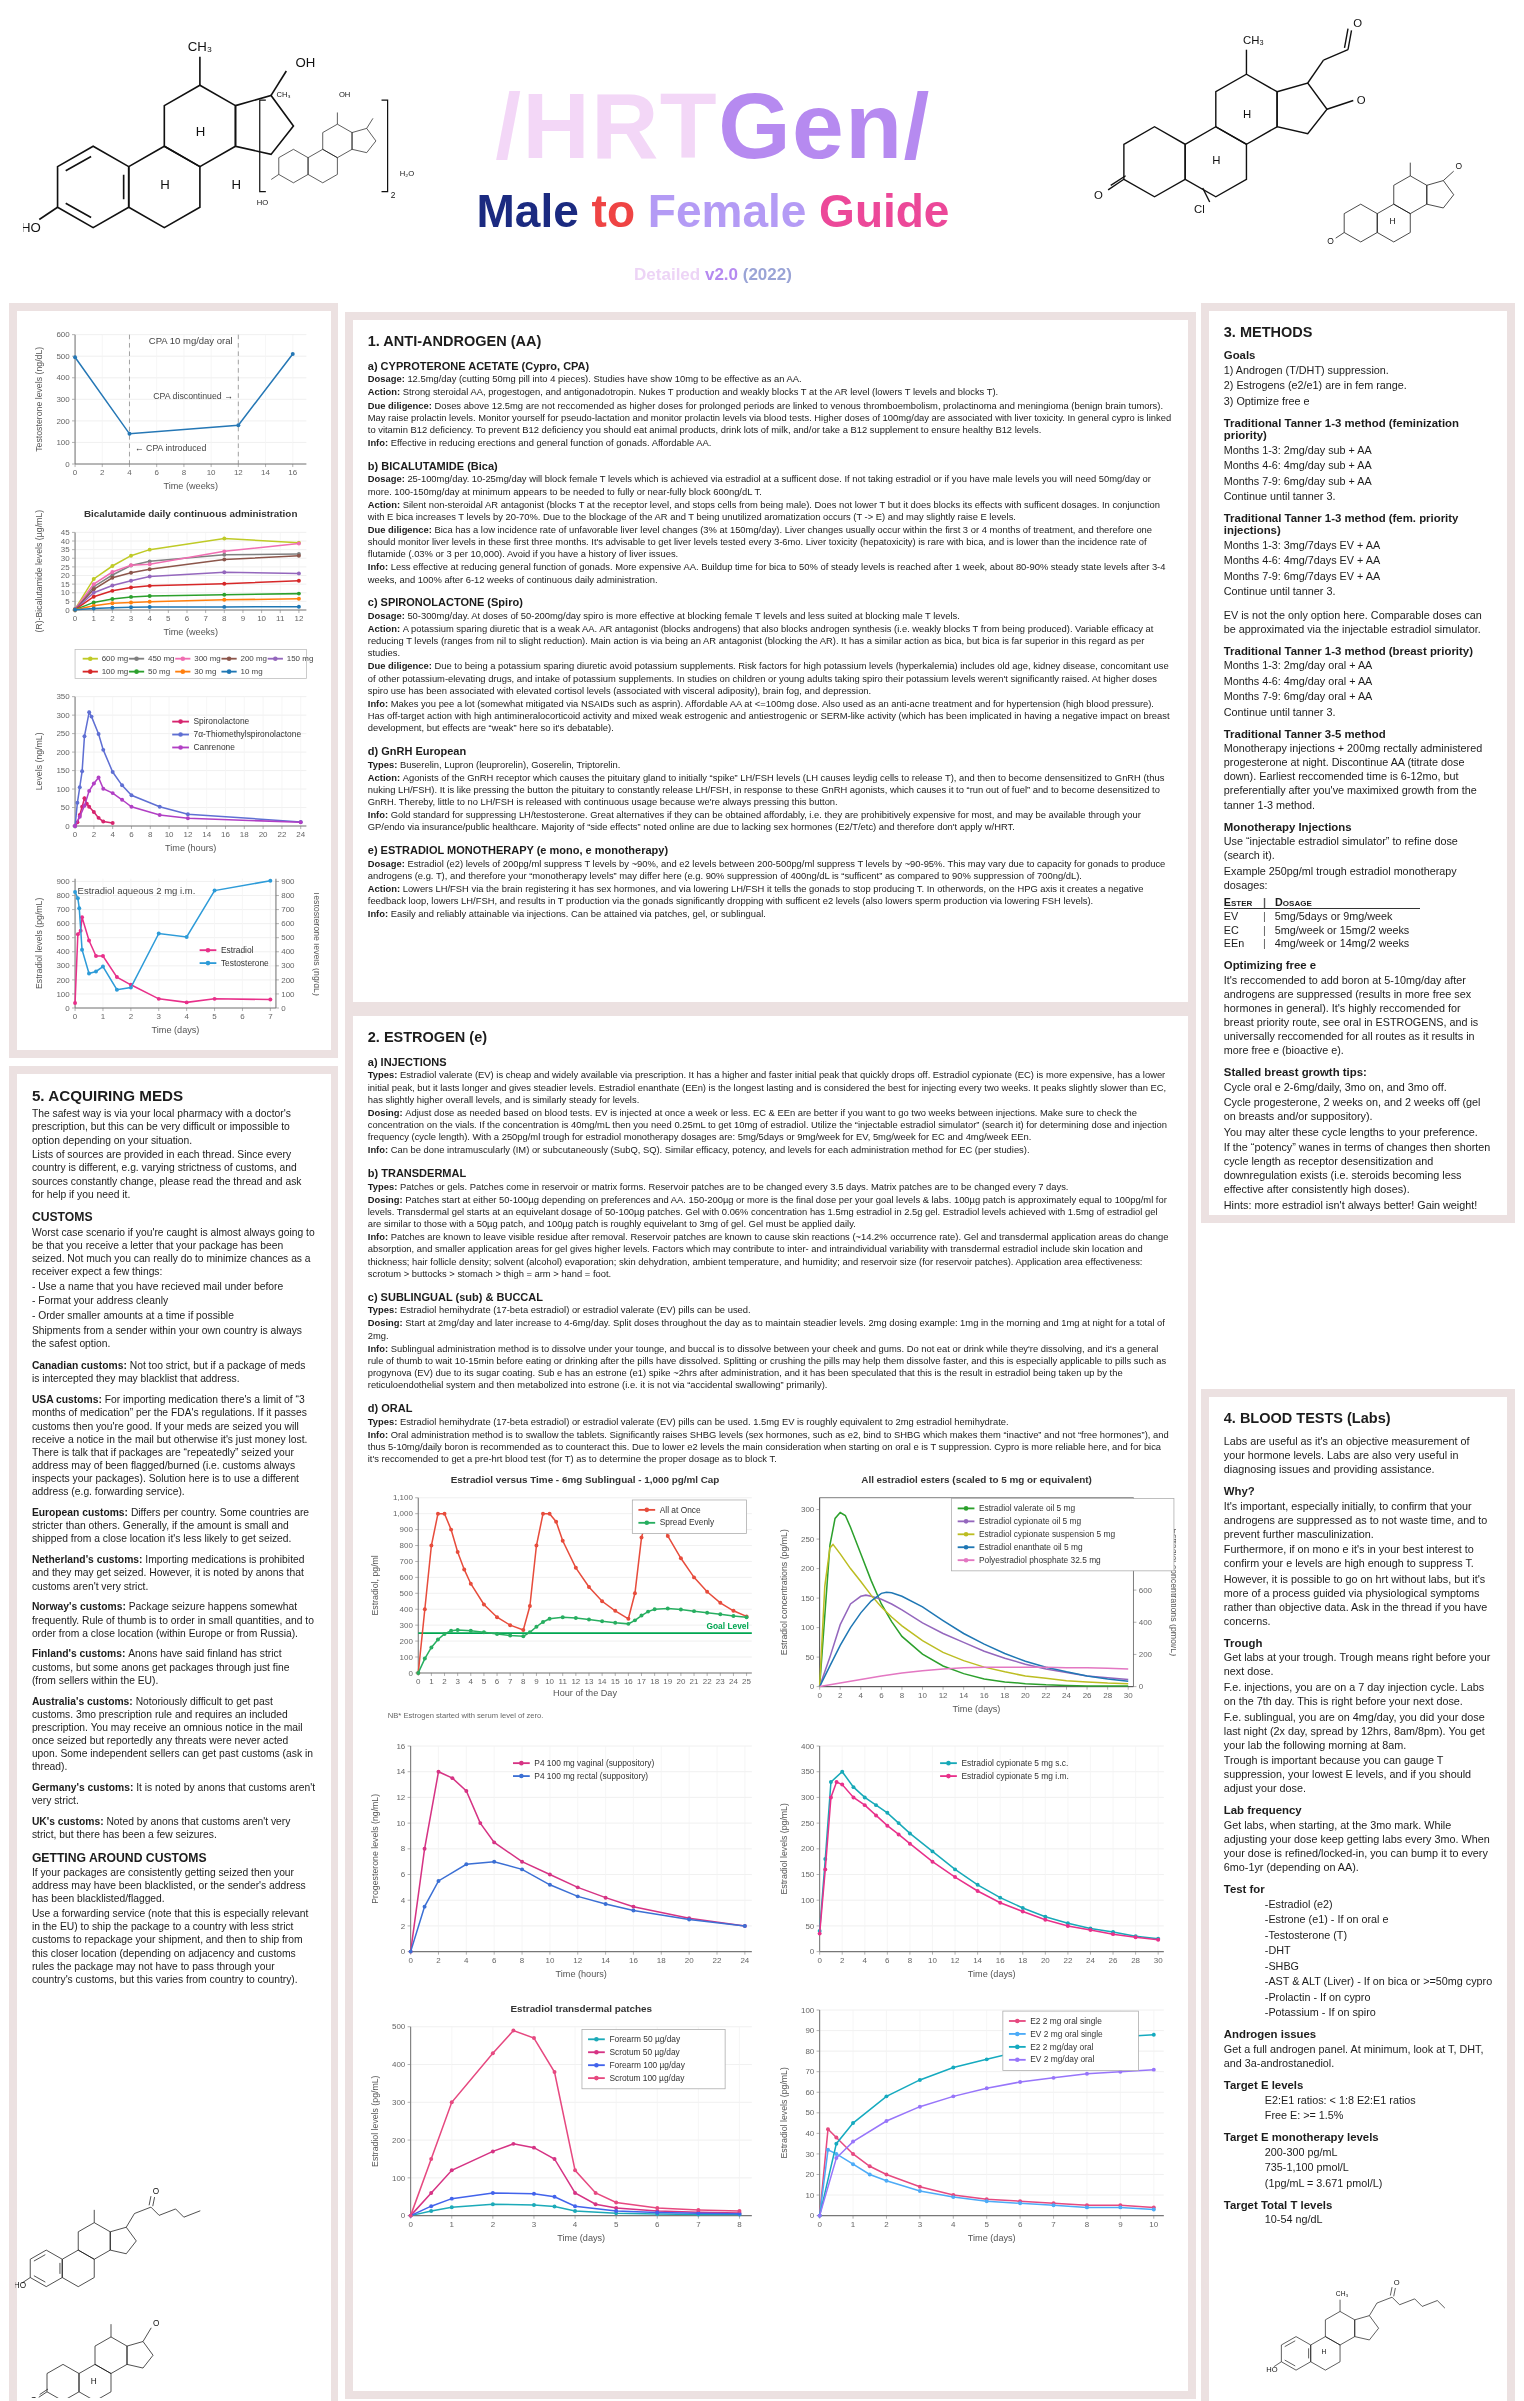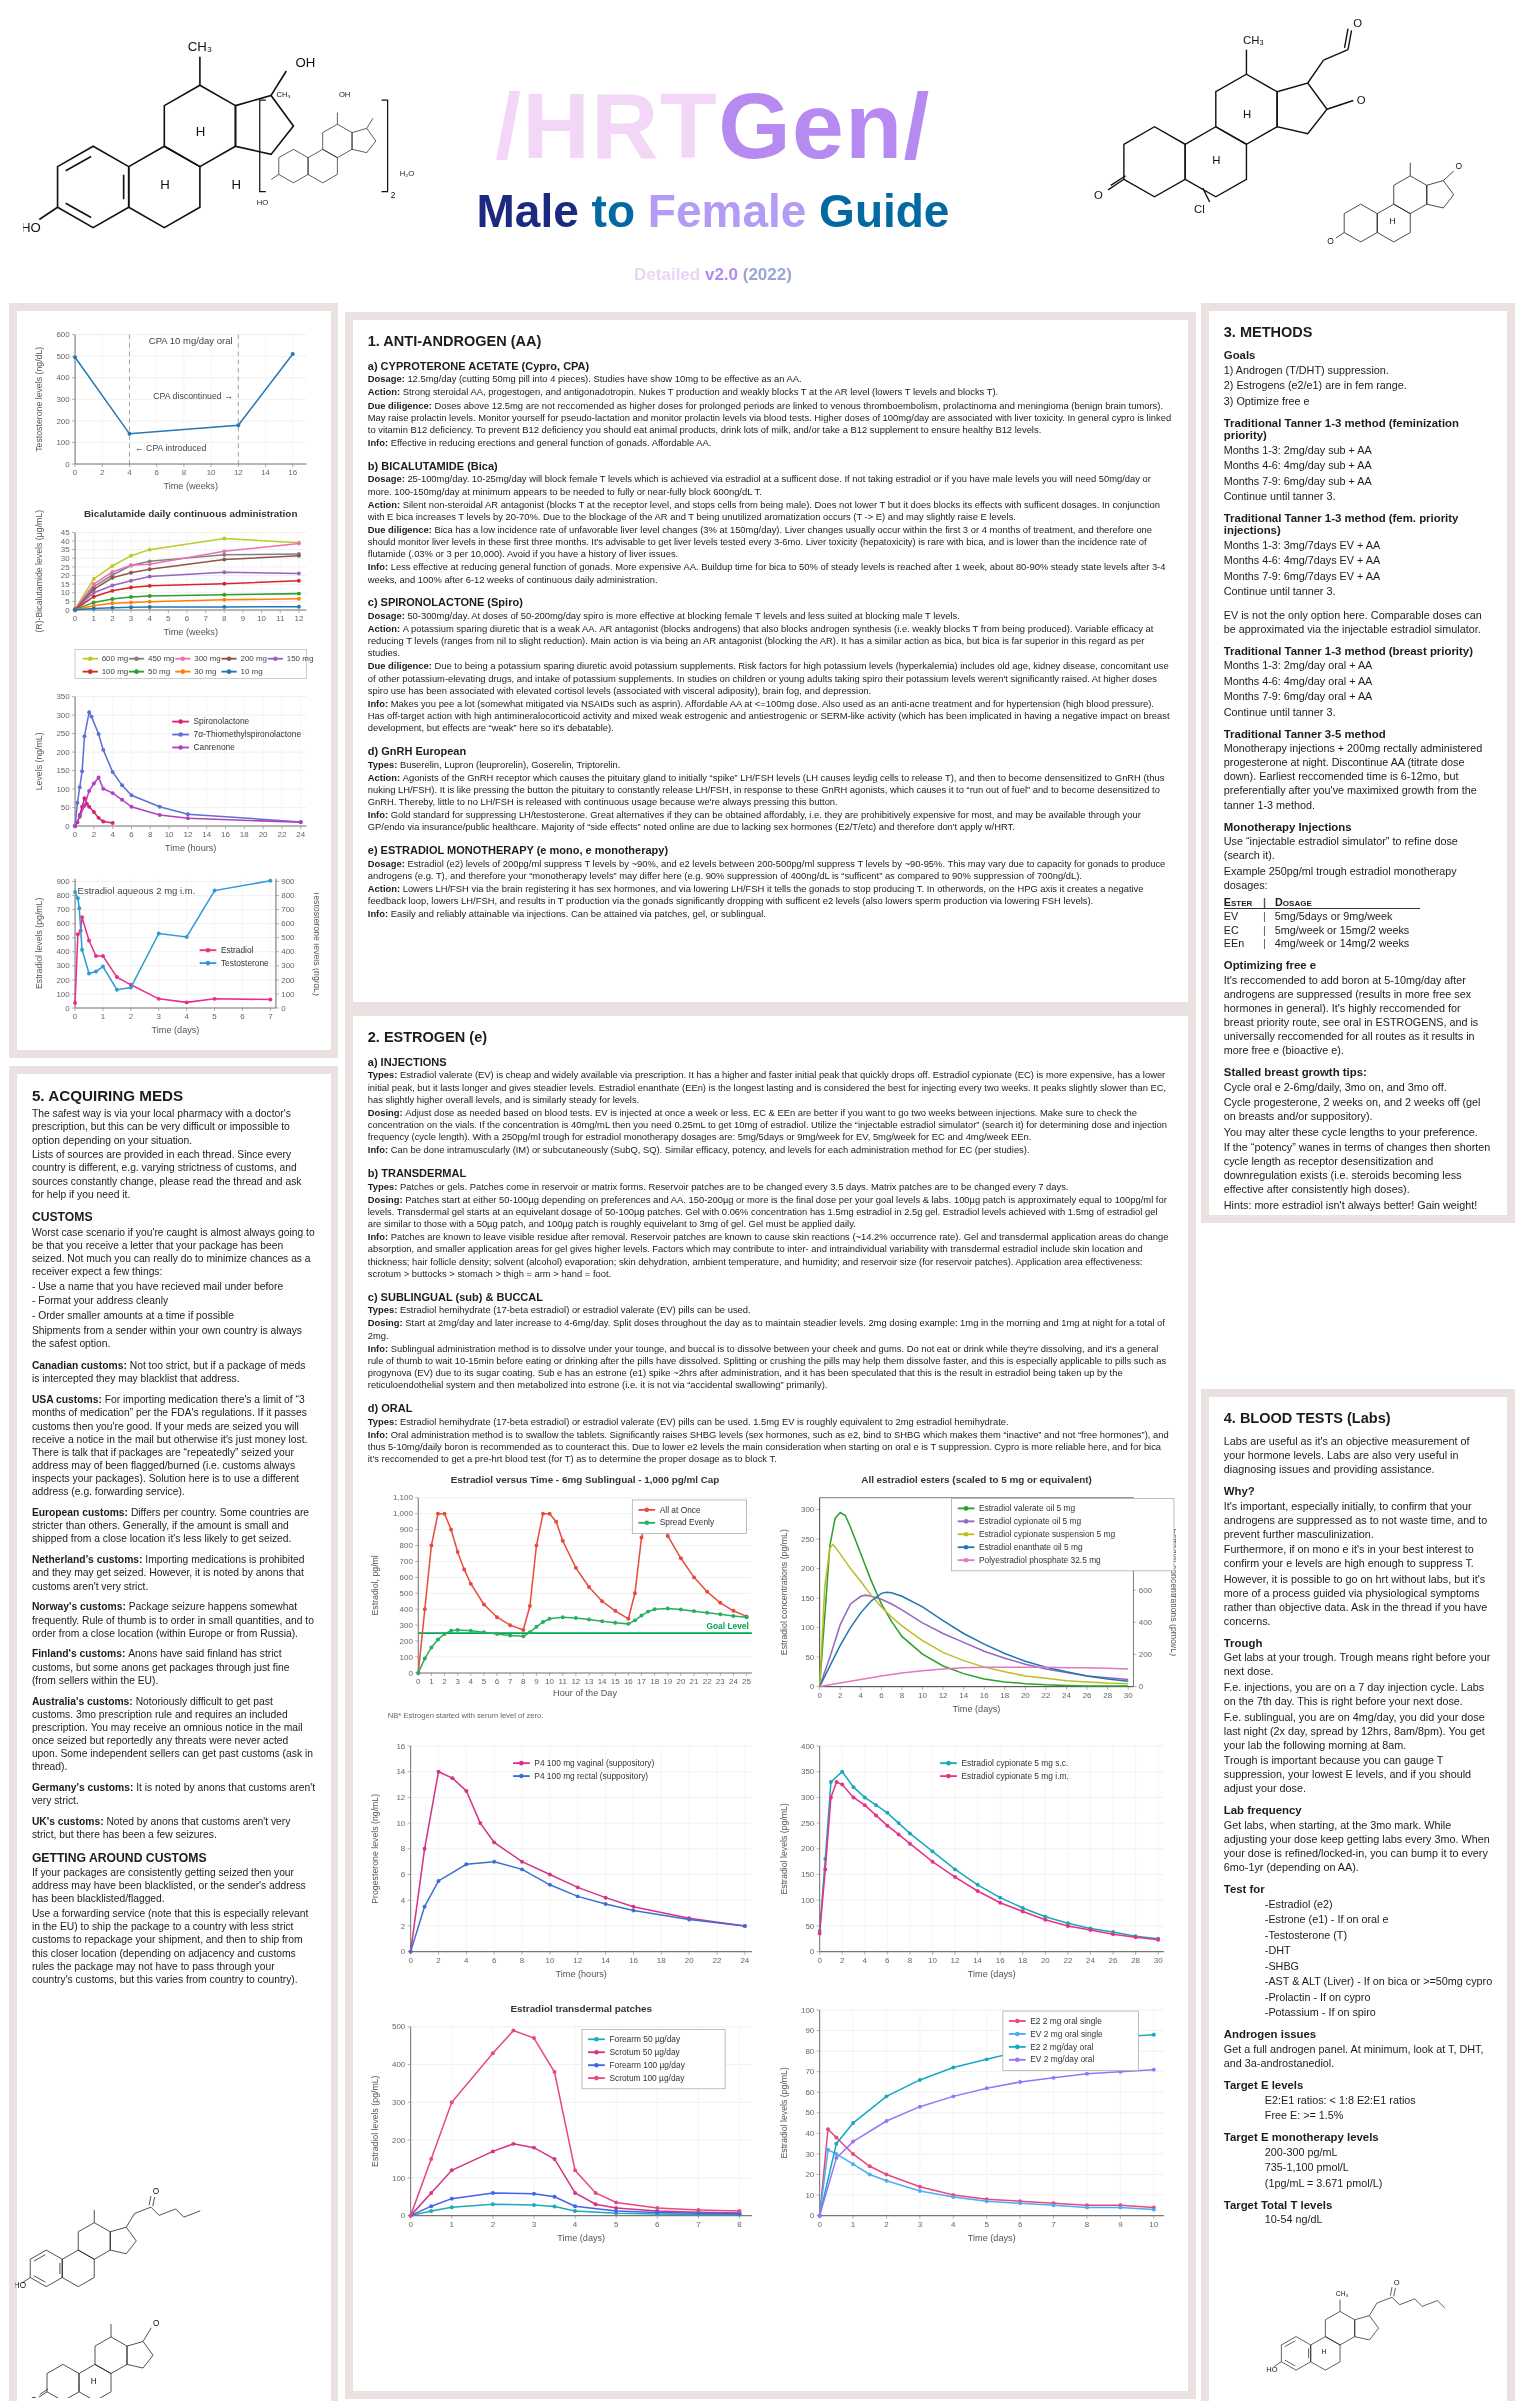--- a/index.html
+++ b/index.html
@@ -44,21 +44,21 @@
   .cell{position:absolute;}
   svg{display:block;}
   .mol path,.mol polyline,.mol line{fill:none;stroke:#111;stroke-width:1.6;}
   .mol text{font-size:13px;fill:#111;}
 </style>
 </head>
 <body>
 
 <div class="abs" style="left:0;top:0;width:1525px;height:303px;">
   <div class="title-line"><span style="color:#f3d7f7">/HRT</span><span style="color:#b68af0">Gen/</span></div>
-  <div class="subtitle-line"><span style="color:#1b2a80">Male</span><span style="color:#0369a1"> to </span><span style="color:#b49bf5">Female</span><span style="color:#0369a1"> Guide</span></div>
+  <div class="subtitle-line"><span style="color:#1b2a80">Male</span><span style="color:#ef4444"> to </span><span style="color:#b49bf5">Female</span><span style="color:#ec4899"> Guide</span></div>
   <div class="version-line"><span style="color:#edd4f6">Detailed </span><span style="color:#b68af0">v2.0</span><span style="color:#9aa4d6"> (2022)</span></div>
 
   <svg class="mol abs" style="left:23px;top:7.6px" width="305" height="244" viewBox="0 0 300 240">
     <g transform="translate(14,26)">
       <path d="M20,130 L55,110 L90,130 L90,170 L55,190 L20,170 Z"></path>
       <path d="M28,134 L53,120 M85,138 L85,162 M53,180 L28,166"></path>
       <path d="M90,130 L125,110 L160,130 L160,170 L125,190 L90,170 Z"></path>
       <path d="M125,110 L125,70 L160,50 L195,70 L195,110 L160,130 Z"></path>
       <path d="M195,70 L230,60 L252,90 L230,118 L195,110 Z"></path>
       <line x1="160" y1="50" x2="160" y2="22"></line>

